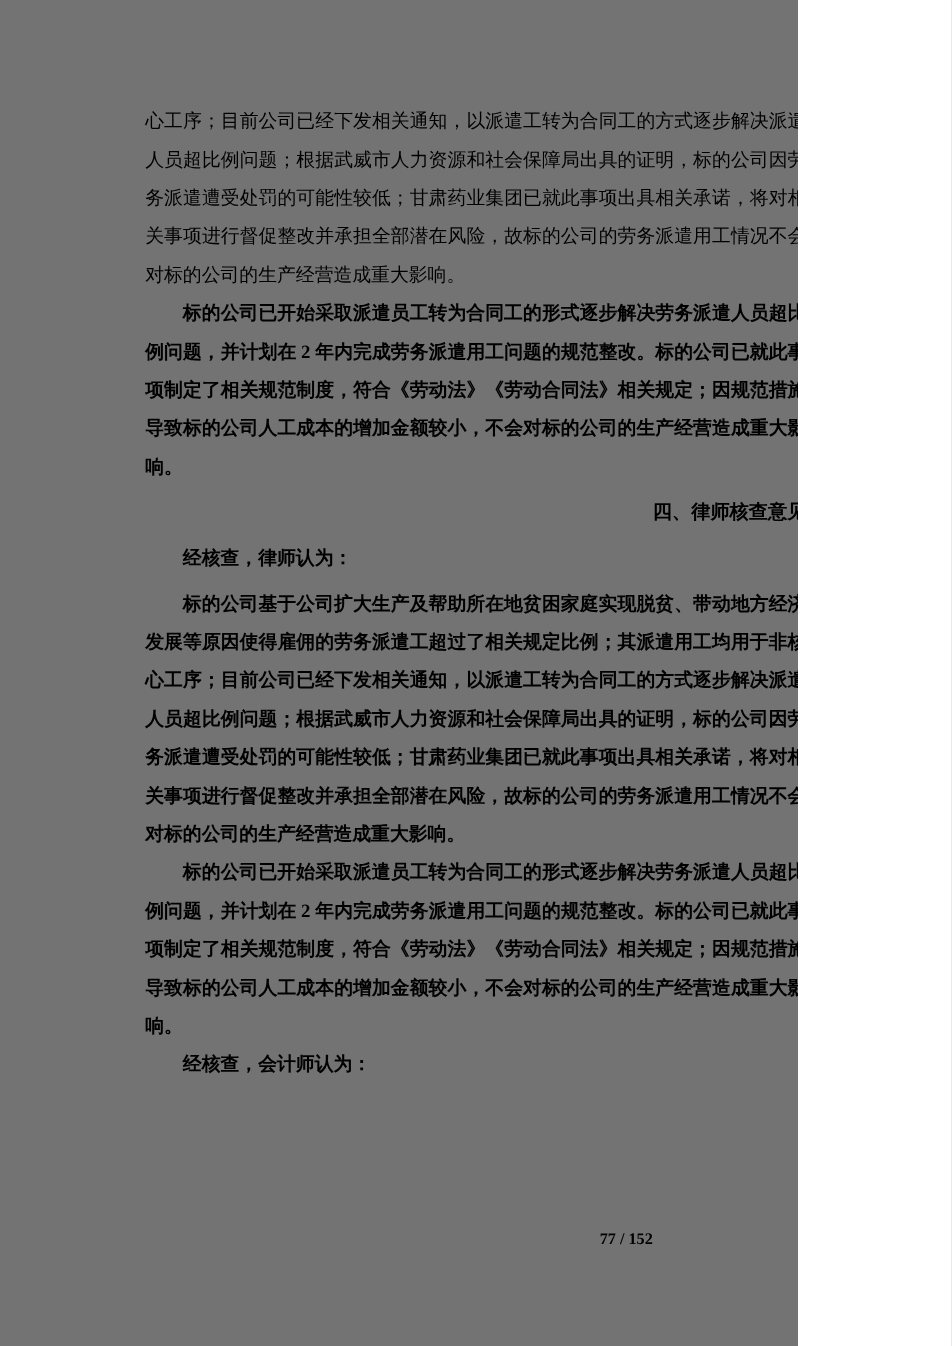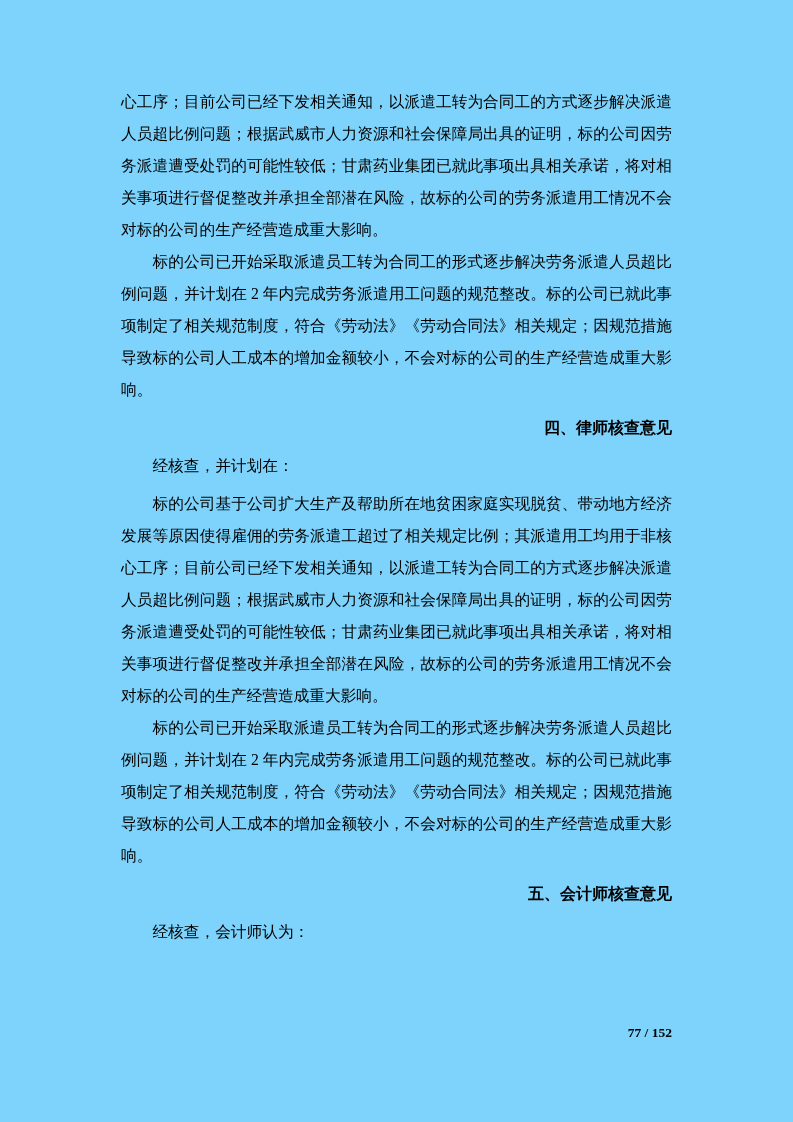--- a/index.html
+++ b/index.html
@@ -2,43 +2,44 @@
 <html><head>
 <meta charset="utf-8">
 <style>
   html, body {
     margin: 0;
     padding: 0;
     background: #ffffff;
   }
   .page {
     position: relative;
-    width: 793px;
+    width: 665px;
     height: 1122px;
-    background: #7dd3fc;
+    background: #737373;
     overflow: hidden;
     font-family: "Liberation Serif", "DejaVu Serif", serif;
     color: #000000;
   }
   .content {
     position: absolute;
     left: 121px;
     top: 86px;
     width: 551px;
   }
   .para {
     margin: 0;
     font-size: 15.7px;
     line-height: 32px;
     text-align: justify;
     letter-spacing: 0;
     word-break: break-all;
   }
   .para.indent {
     text-indent: 2em;
+    font-weight: bold;
   }
   .para.standalone {
     margin-bottom: 6px;
   }
   .heading {
     margin: 6px 0;
     font-size: 16px;
     line-height: 32px;
     font-weight: bold;
     text-indent: 1.85em;
@@ -55,20 +56,19 @@
   }
 </style>
 </head>
 <body>
 
 <div class="page">
   <div class="content">
     <p class="para">心工序；目前公司已经下发相关通知，以派遣工转为合同工的方式逐步解决派遣人员超比例问题；根据武威市人力资源和社会保障局出具的证明，标的公司因劳务派遣遭受处罚的可能性较低；甘肃药业集团已就此事项出具相关承诺，将对相关事项进行督促整改并承担全部潜在风险，故标的公司的劳务派遣用工情况不会对标的公司的生产经营造成重大影响。</p>
     <p class="para indent">标的公司已开始采取派遣员工转为合同工的形式逐步解决劳务派遣人员超比例问题，并计划在 2 年内完成劳务派遣用工问题的规范整改。标的公司已就此事项制定了相关规范制度，符合《劳动法》《劳动合同法》相关规定；因规范措施导致标的公司人工成本的增加金额较小，不会对标的公司的生产经营造成重大影响。</p>
     <h2 class="heading">四、律师核查意见</h2>
-    <p class="para indent standalone">经核查，并计划在：</p>
+    <p class="para indent standalone">经核查，律师认为：</p>
     <p class="para indent">标的公司基于公司扩大生产及帮助所在地贫困家庭实现脱贫、带动地方经济发展等原因使得雇佣的劳务派遣工超过了相关规定比例；其派遣用工均用于非核心工序；目前公司已经下发相关通知，以派遣工转为合同工的方式逐步解决派遣人员超比例问题；根据武威市人力资源和社会保障局出具的证明，标的公司因劳务派遣遭受处罚的可能性较低；甘肃药业集团已就此事项出具相关承诺，将对相关事项进行督促整改并承担全部潜在风险，故标的公司的劳务派遣用工情况不会对标的公司的生产经营造成重大影响。</p>
     <p class="para indent">标的公司已开始采取派遣员工转为合同工的形式逐步解决劳务派遣人员超比例问题，并计划在 2 年内完成劳务派遣用工问题的规范整改。标的公司已就此事项制定了相关规范制度，符合《劳动法》《劳动合同法》相关规定；因规范措施导致标的公司人工成本的增加金额较小，不会对标的公司的生产经营造成重大影响。</p>
-    <h2 class="heading">五、会计师核查意见</h2>
     <p class="para indent standalone">经核查，会计师认为：</p>
   </div>
   <div class="footer">77 / 152</div>
 </div>
 
 </body></html>

